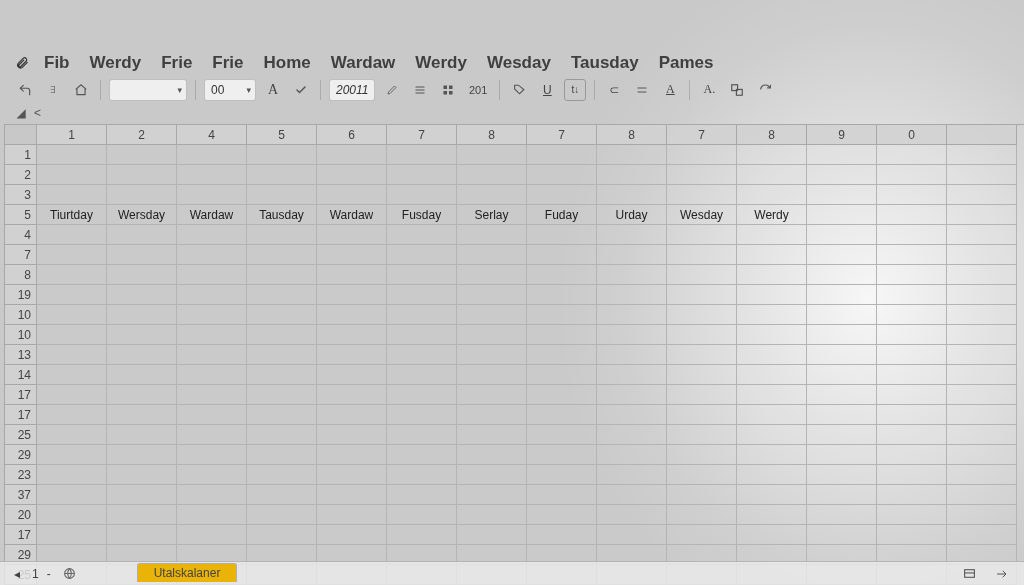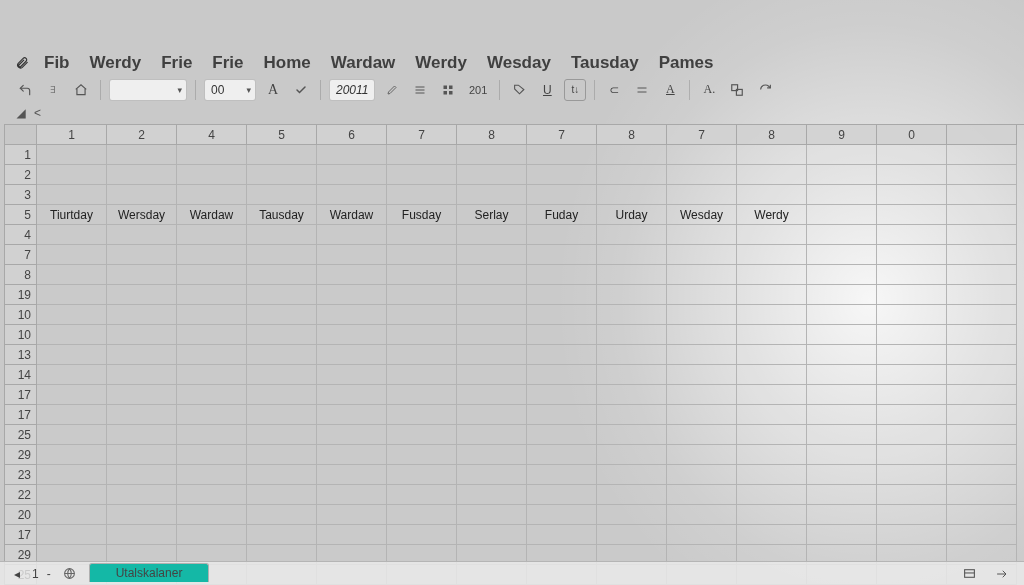--- a/index.html
+++ b/index.html
@@ -88,23 +88,23 @@
   .statusbar {
     position: absolute; left:0; right:0; bottom:0;
     height: 24px;
     display:flex; align-items:center;
     gap:8px; padding: 0 10px;
     background: rgba(235,235,235,0.8);
     border-top: 1px solid #b5b5b5;
     font-size:12px; color:#444;
   }
   .statusbar .tab {
-    background: #14b8a6; border:1px solid #b0b0b0; border-bottom:none;
-    padding: 2px 26px; border-radius: 3px 3px 0 0;
-    font-size:12px; position:relative; top:-1px;
+    background: #eab308; border:1px solid #b0b0b0; border-bottom:none;
+    padding: 2px 16px; border-radius: 3px 3px 0 0;
+    font-size:12px; position:relative; top:-1px;margin-left:48px;
   }
   .statusbar .right { margin-left:auto; display:flex; gap:10px; align-items:center;}
   .nav-tri { width:14px; text-align:center; cursor:default;}
   svg { display:block; }
 </style>
 </head>
 <body>
 
 <div class="app">
   <div class="topspacer"></div>
@@ -482,21 +482,21 @@
       <div class="cell"></div>
       <div class="cell"></div>
       <div class="cell"></div>
       <div class="cell"></div>
       <div class="cell"></div>
       <div class="cell"></div>
       <div class="cell"></div>
       <div class="cell"></div>
       <div class="cell"></div>
       <div class="cell"></div>
-      <div class="rowhdr">22</div>
+      <div class="rowhdr">37</div>
       <div class="cell"></div>
       <div class="cell"></div>
       <div class="cell"></div>
       <div class="cell"></div>
       <div class="cell"></div>
       <div class="cell"></div>
       <div class="cell"></div>
       <div class="cell"></div>
       <div class="cell"></div>
       <div class="cell"></div>

